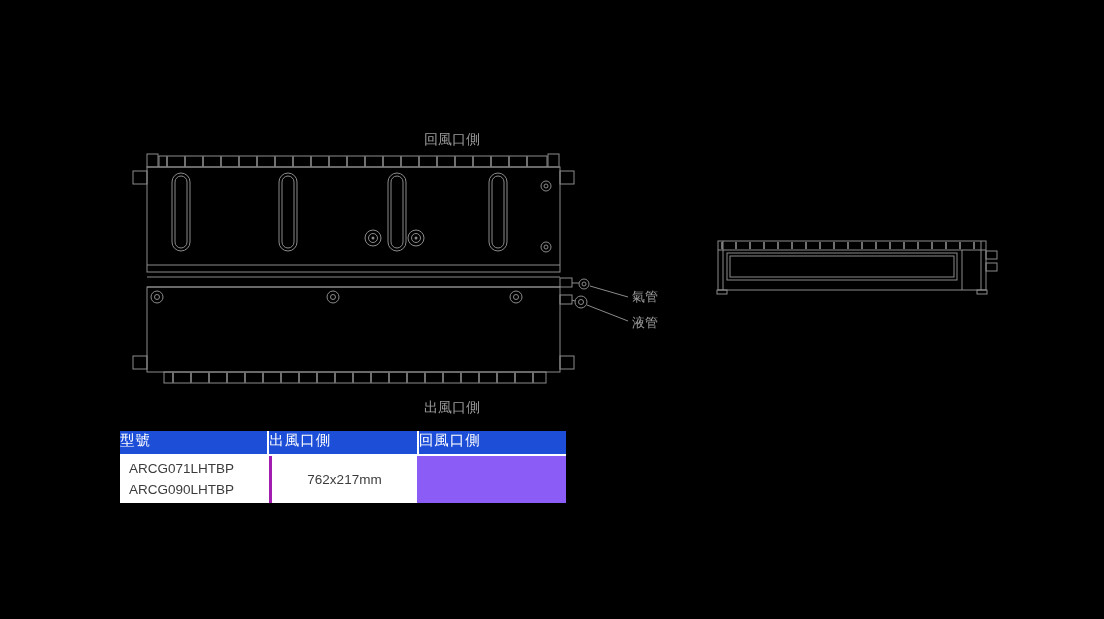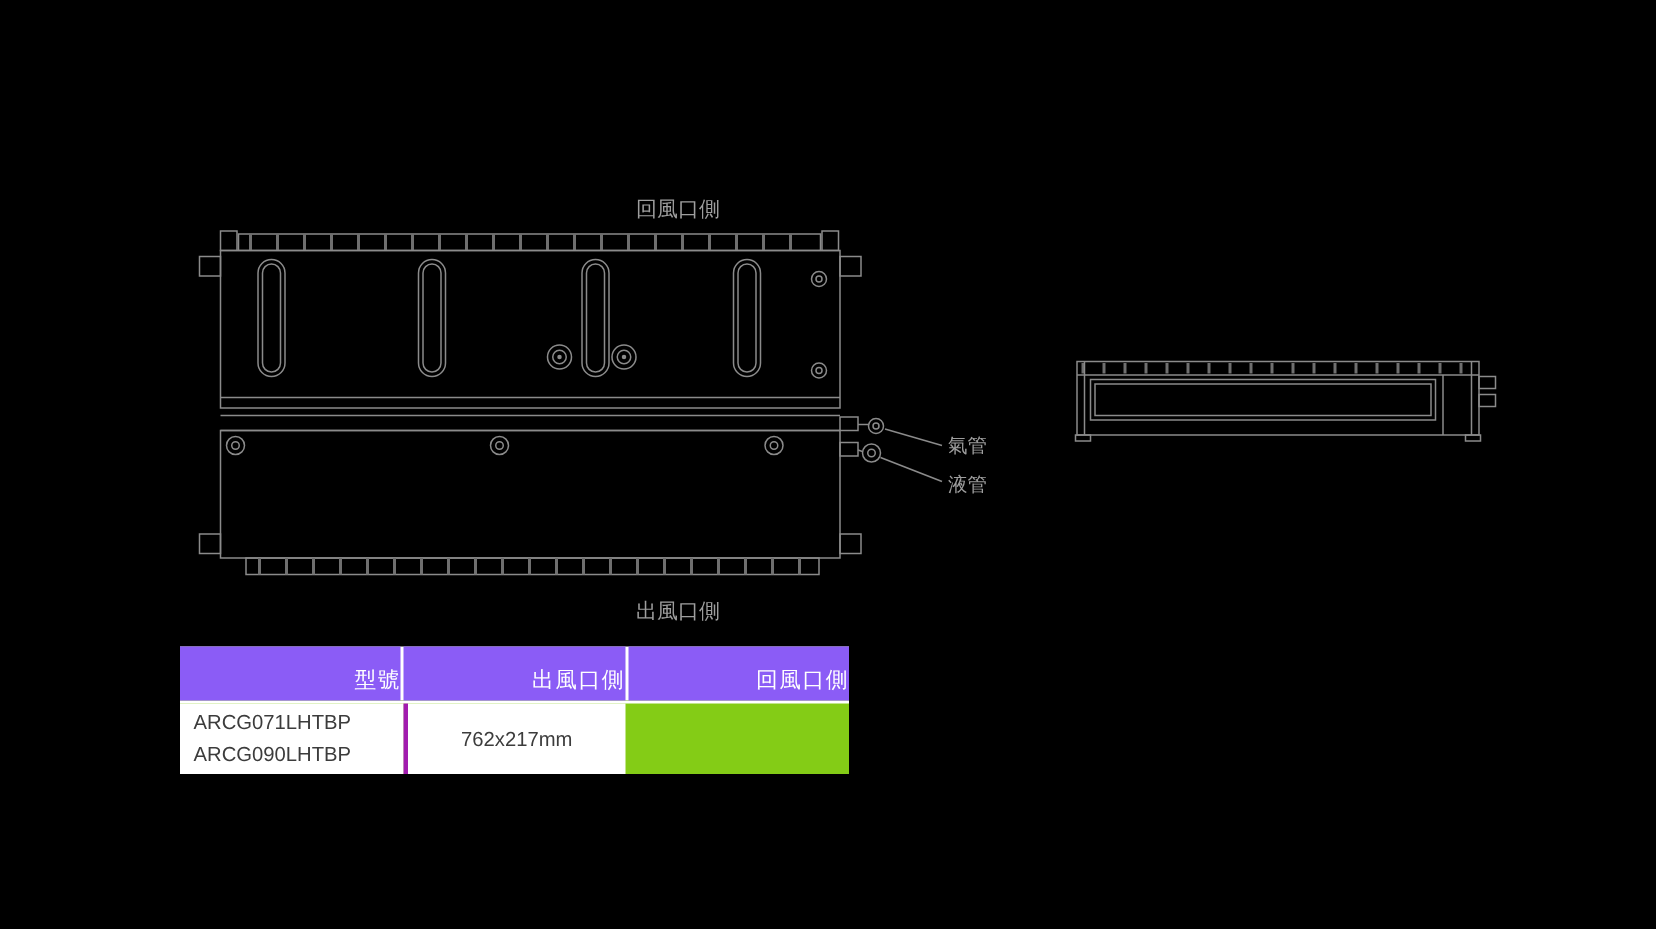--- a/index.html
+++ b/index.html
@@ -24,31 +24,31 @@
     top: 431px;
     width: 446px;
   }
   .thead {
     display: grid;
     grid-template-columns: 1fr 1fr 1fr;
     gap: 2px;
     background: #ffffff;
   }
   .th {
-    background: #8b5cf6;
+    background: #1d4ed8;
     color: #ffffff;
-    text-align: right;
-    padding: 13px 0 4px 0;
+    text-align: left;
+    padding: 0 0 4px 0;
     font-size: 14.5px;
     letter-spacing: 1px;
   }
   .tbody {
     display: grid;
     grid-template-columns: 1fr 1fr 1fr;
-    background: #84cc16;
+    background: #8b5cf6;
     border-top: 2px solid #ffffff;
   }
   .td {
     display: flex;
     align-items: center;
     justify-content: center;
     min-height: 47px;
     color: #3c3c3c;
     font-size: 13.5px;
     background: #ffffff;

